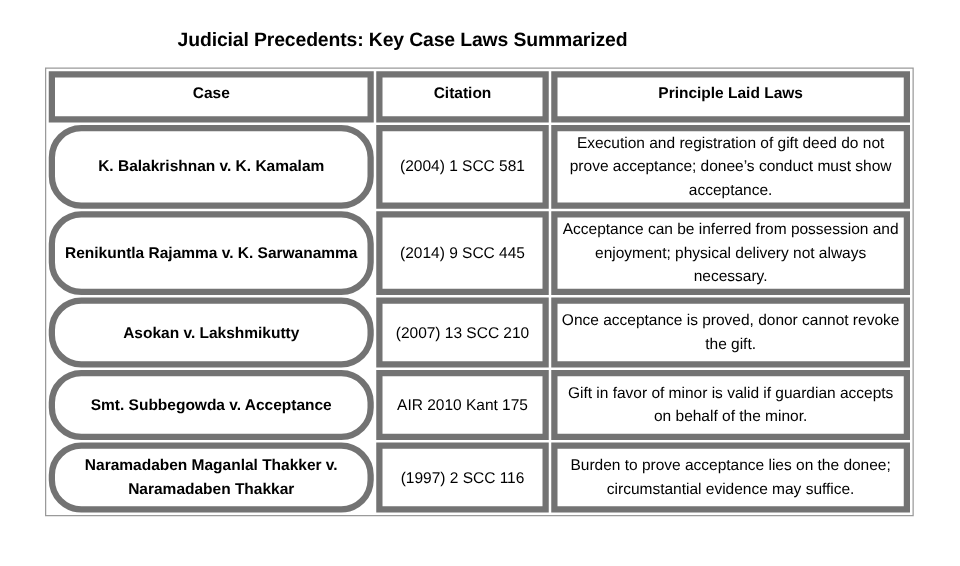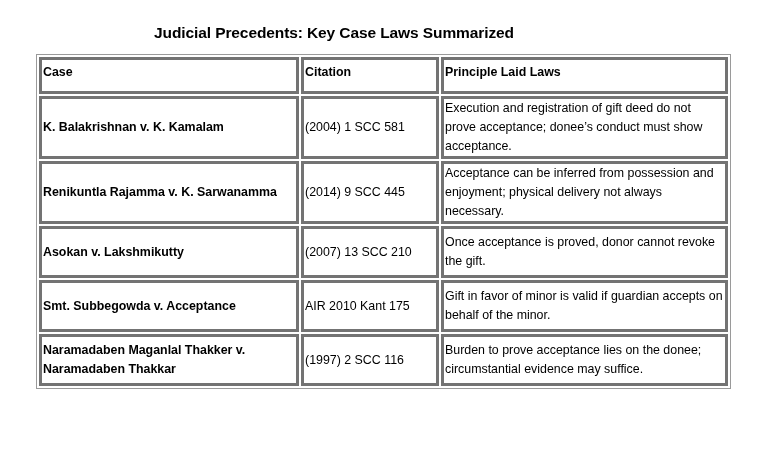--- a/index.html
+++ b/index.html
@@ -10,21 +10,21 @@
     body {
       width: 768px;
       height: 453px;
       position: relative;
       overflow: hidden;
       font-family: "DejaVu Sans", "Liberation Sans", sans-serif;
       color: #000000;
     }
     .page-title {
       position: absolute;
-      left: 16px;
+      left: 4px;
       top: 24px;
       width: 636px;
       text-align: center;
       font-family: "Liberation Sans", "DejaVu Sans", sans-serif;
       font-weight: bold;
       font-size: 15.5px;
       letter-spacing: -0.1px;
       margin: 0;
     }
     table.cases {
@@ -34,37 +34,38 @@
       width: 695px;
       border: 1px solid #9a9a9a;
       border-spacing: 2px;
       border-collapse: separate;
       font-family: "Liberation Sans", "DejaVu Sans", sans-serif;
       font-size: 12.4px;
       line-height: 19px;
       table-layout: fixed;
     }
     table.cases th, table.cases td {
-      border: 3px solid #737373;
+      border: 5px solid #737373;
       padding: 0 1px;
-      text-align: left;
+      text-align: center;
     }
     table.cases th {
       vertical-align: top;
       height: 28px;
       padding-top: 3px;
       font-weight: bold;
     }
     table.cases td {
       vertical-align: middle;
       height: 46px;
       margin-left: 45px;
     }
     table.cases td.case-name {
       font-weight: bold;
+      border-radius: 26px;
     }
     col.c1 { width: 260px; }
     col.c2 { width: 138px; }
     col.c3 { width: auto; }
   </style>
 </head>
 <body>
 
 <h1 class="page-title">Judicial Precedents: Key Case Laws Summarized</h1>
 

